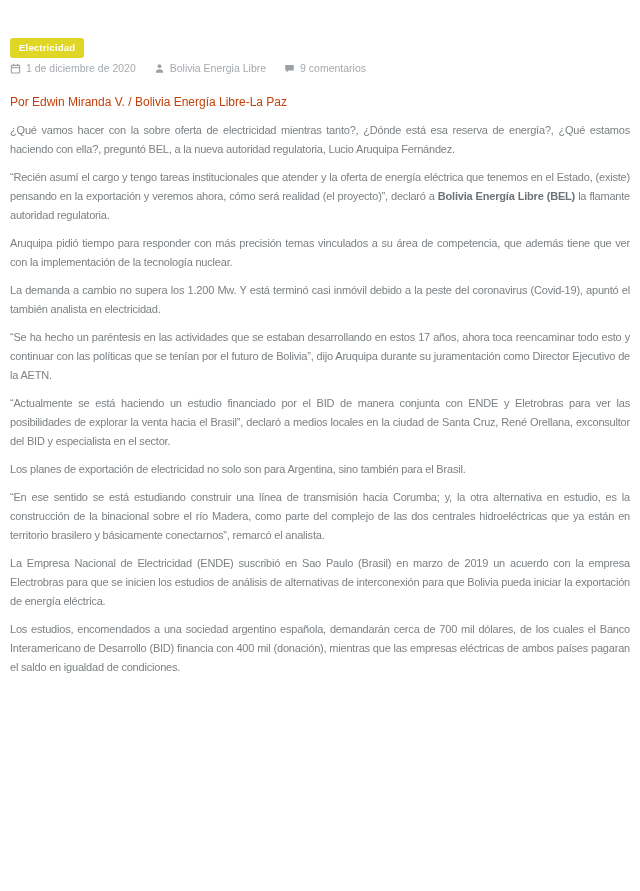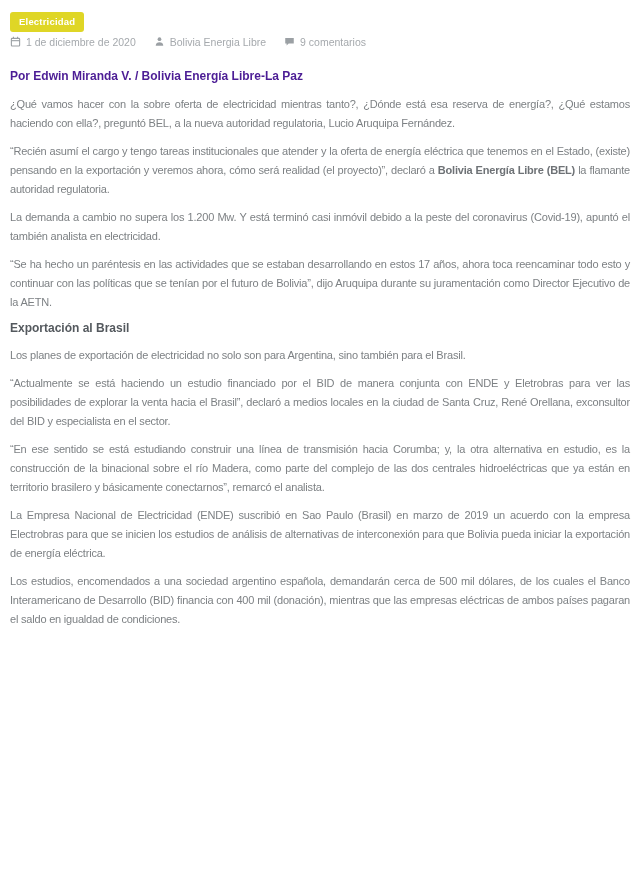--- a/index.html
+++ b/index.html
@@ -7,20 +7,21 @@
     padding: 0;
     background: #ffffff;
     width: 640px;
     height: 891px;
     overflow: hidden;
     font-family: "Liberation Sans", sans-serif;
   }
   .container {
     padding: 4px 10px;
     width: 620px;
+    margin-top: 26px;
   }
   
   .badge {
     display: inline-block;
     margin-top: 8px;
     background: #dfd626;
     color: #ffffff;
     font-size: 9.5px;
     font-weight: 600;
     letter-spacing: 0.2px;
@@ -42,38 +43,38 @@
   .meta {
     display: flex;
     align-items: center;
     gap: 18px;
     margin: 4px 0 0 0;
     font-size: 10.5px;
     color: #a5a9ad;
   }
   .meta-item {
     display: inline-flex;
-    align-items: flex-start;
+    align-items: center;
     gap: 5px;
     color: #a5a9ad;
     text-decoration: none;
   }
   .meta-item svg {
     width: 11px;
     height: 11px;
     color: #9ba0a4;
     flex: 0 0 auto;
   }
   a.meta-item { cursor: pointer; }
   
   .article { margin-top: 21px; }
   .byline {
     font-size: 12px;
-    font-weight: 700;
-    color: #4c1d95;
+    font-weight: 400;
+    color: #c2410c;
     margin: 0 0 12px 0;
   }
   p.body {
     font-size: 11px;
     line-height: 19px;
     letter-spacing: -0.2px;
     color: #7d8184;
     text-align: justify;
     margin: 0 0 9px 0;
   }
@@ -120,25 +121,25 @@
     </a>
   </div>
 
   <div class="article">
     <p class="byline">Por Edwin Miranda V. / Bolivia Energía Libre-La Paz</p>
 
 
     <p class="body">¿Qué vamos hacer con la sobre oferta de electricidad mientras tanto?, ¿Dónde está esa reserva de energía?, ¿Qué estamos haciendo con ella?, preguntó BEL, a la nueva autoridad regulatoria, Lucio Aruquipa Fernández.</p>
 
     <p class="body"><span>“Recién asumí el cargo y tengo tareas institucionales que atender y la oferta de energía eléctrica que tenemos en el Estado, (existe) pensando en la exportación y veremos ahora, cómo será realidad (el proyecto)”, declaró a </span><strong>Bolivia Energía Libre (BEL)</strong><span> la flamante autoridad regulatoria.</span></p>
+    <p class="body">Aruquipa pidió tiempo para responder con más precisión temas vinculados a su área de competencia, que además tiene que ver con la implementación de la tecnología nuclear.</p>
     <p class="body">La demanda a cambio no supera los 1.200 Mw. Y está terminó casi inmóvil debido a la peste del coronavirus (Covid-19), apuntó el también analista en electricidad.</p>
     <p class="body">“Se ha hecho un paréntesis en las actividades que se estaban desarrollando en estos 17 años, ahora toca reencaminar todo esto y continuar con las políticas que se tenían por el futuro de Bolivia”, dijo Aruquipa durante su juramentación como Director Ejecutivo de la AETN.</p>
 
-    <h2 class="section-heading">Exportación al Brasil</h2>
 
+    <p class="body">“Actualmente se está haciendo un estudio financiado por el BID de manera conjunta con ENDE y Eletrobras para ver las posibilidades de explorar la venta hacia el Brasil”, declaró a medios locales en la ciudad de Santa Cruz, René Orellana, exconsultor del BID y especialista en el sector.</p>
     <p class="body">Los planes de exportación de electricidad no solo son para Argentina, sino también para el Brasil.</p>
-    <p class="body">“Actualmente se está haciendo un estudio financiado por el BID de manera conjunta con ENDE y Eletrobras para ver las posibilidades de explorar la venta hacia el Brasil”, declaró a medios locales en la ciudad de Santa Cruz, René Orellana, exconsultor del BID y especialista en el sector.</p>
     <p class="body">“En ese sentido se está estudiando construir una línea de transmisión hacia Corumba; y, la otra alternativa en estudio, es la construcción de la binacional sobre el río Madera, como parte del complejo de las dos centrales hidroeléctricas que ya están en territorio brasilero y básicamente conectarnos”, remarcó el analista.</p>
     <p class="body">La Empresa Nacional de Electricidad (ENDE) suscribió en Sao Paulo (Brasil) en marzo de 2019 un acuerdo con la empresa Electrobras para que se inicien los estudios de análisis de alternativas de interconexión para que Bolivia pueda iniciar la exportación de energía eléctrica.</p>
-    <p class="body">Los estudios, encomendados a una sociedad argentino española, demandarán cerca de 500 mil dólares, de los cuales el Banco Interamericano de Desarrollo (BID) financia con 400 mil (donación), mientras que las empresas eléctricas de ambos países pagaran el saldo en igualdad de condiciones.</p>
+    <p class="body">Los estudios, encomendados a una sociedad argentino española, demandarán cerca de 700 mil dólares, de los cuales el Banco Interamericano de Desarrollo (BID) financia con 400 mil (donación), mientras que las empresas eléctricas de ambos países pagaran el saldo en igualdad de condiciones.</p>
   </div>
 
 </div>
 
 </body></html>

